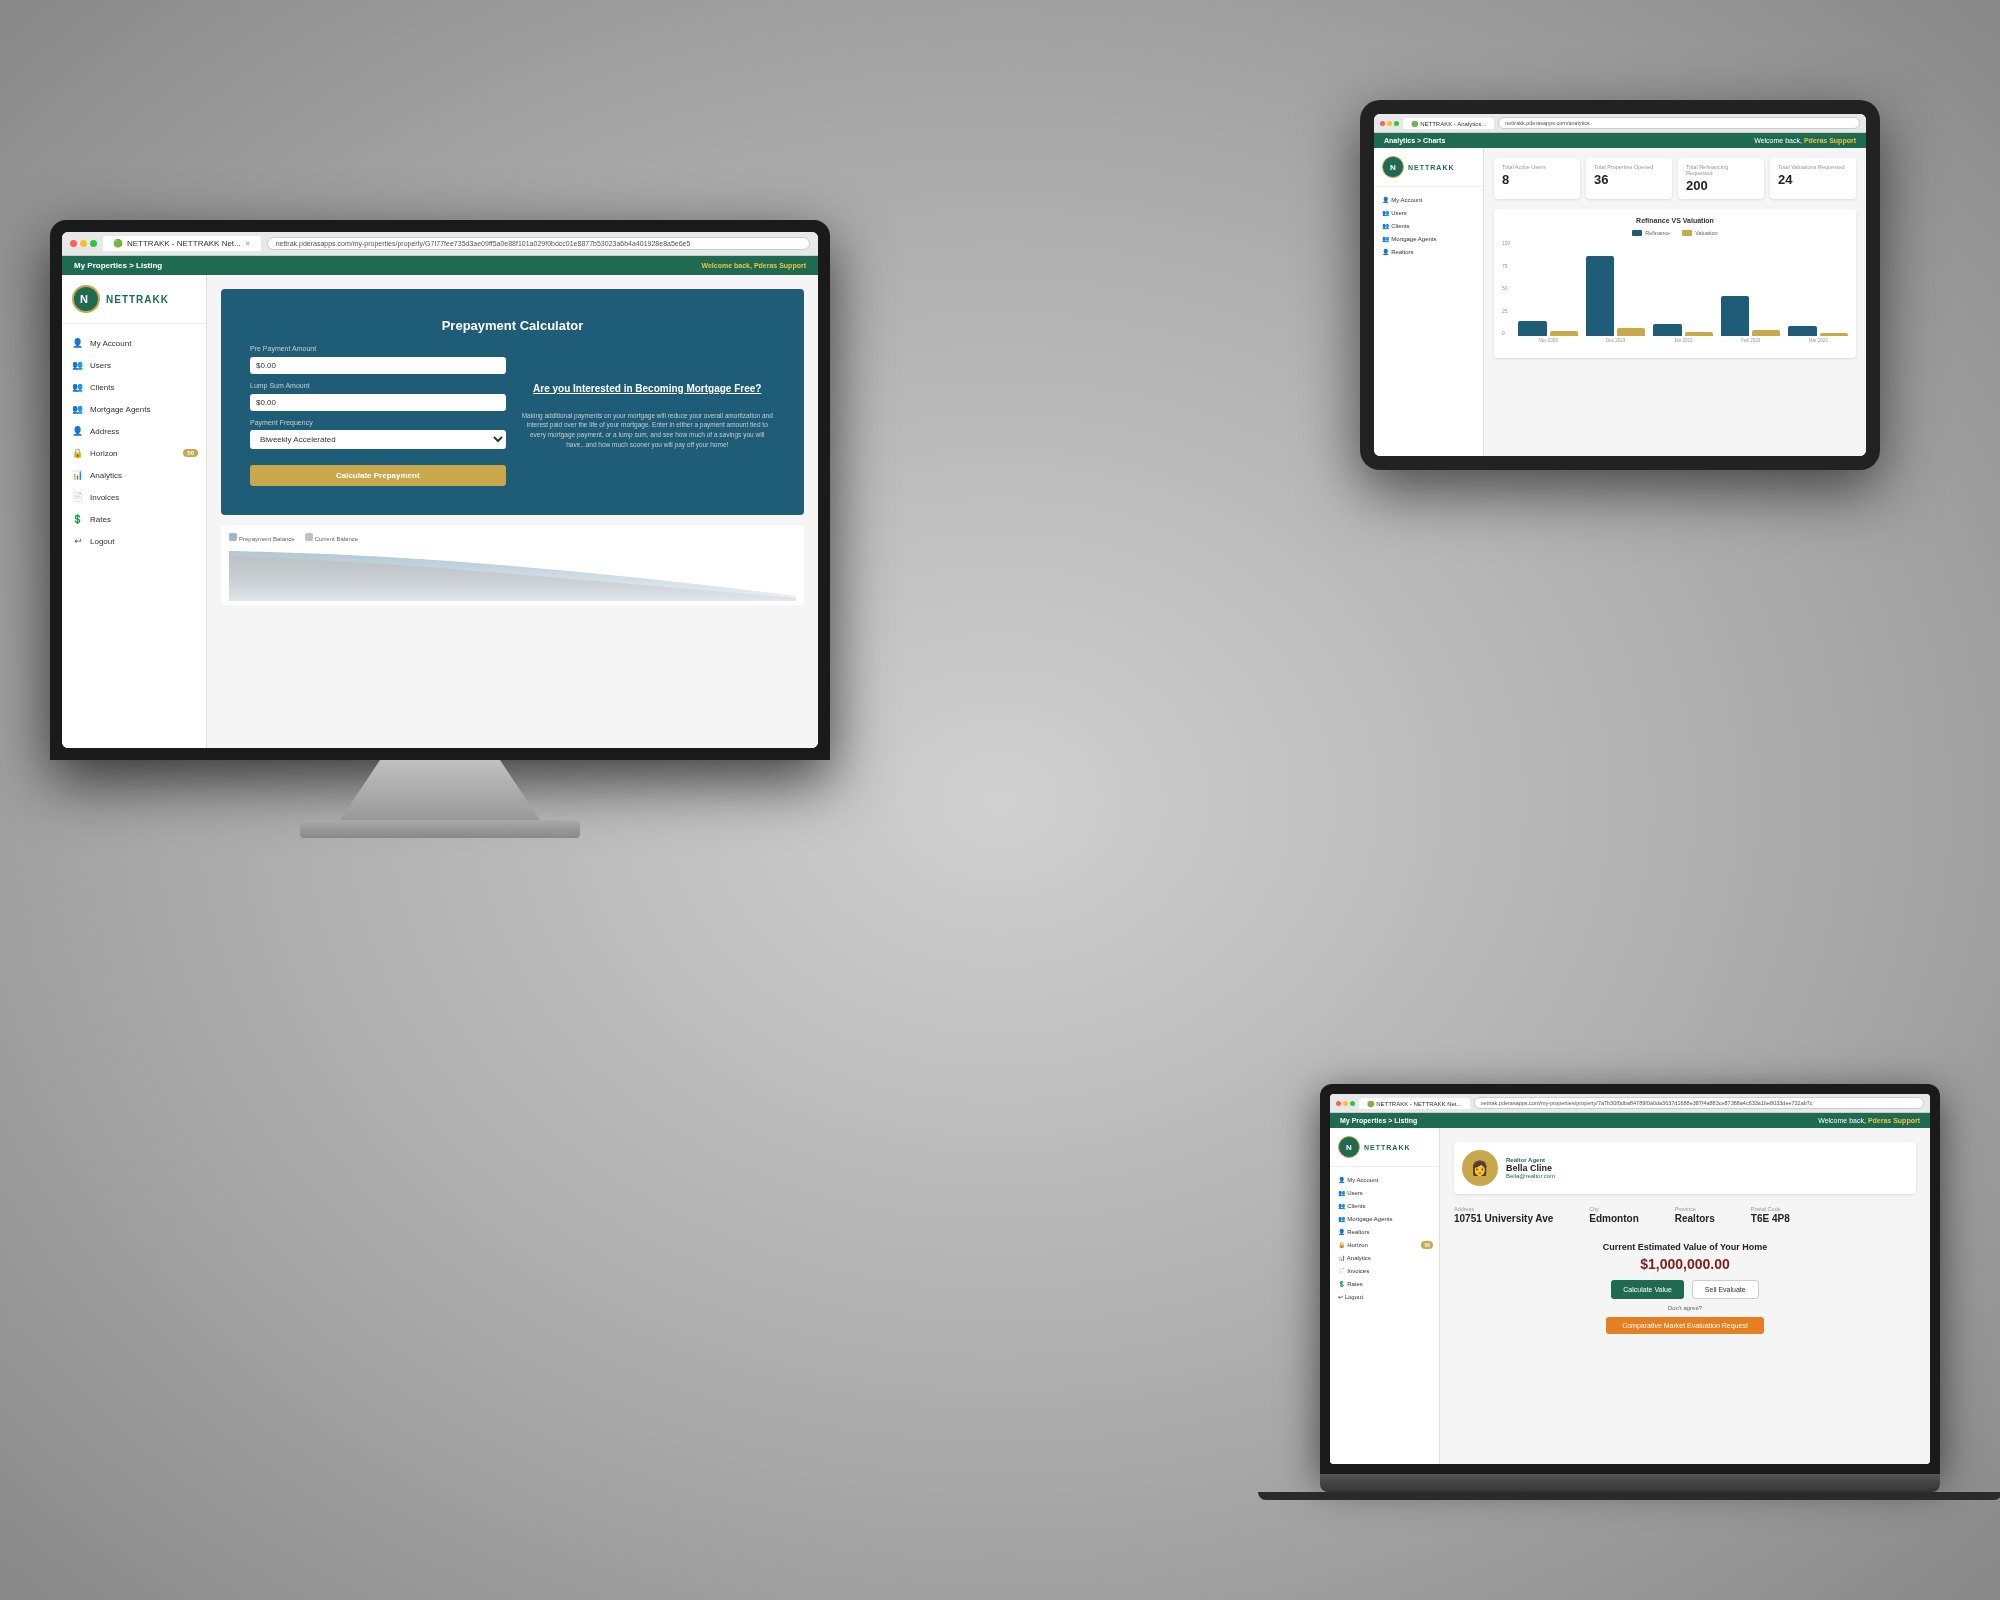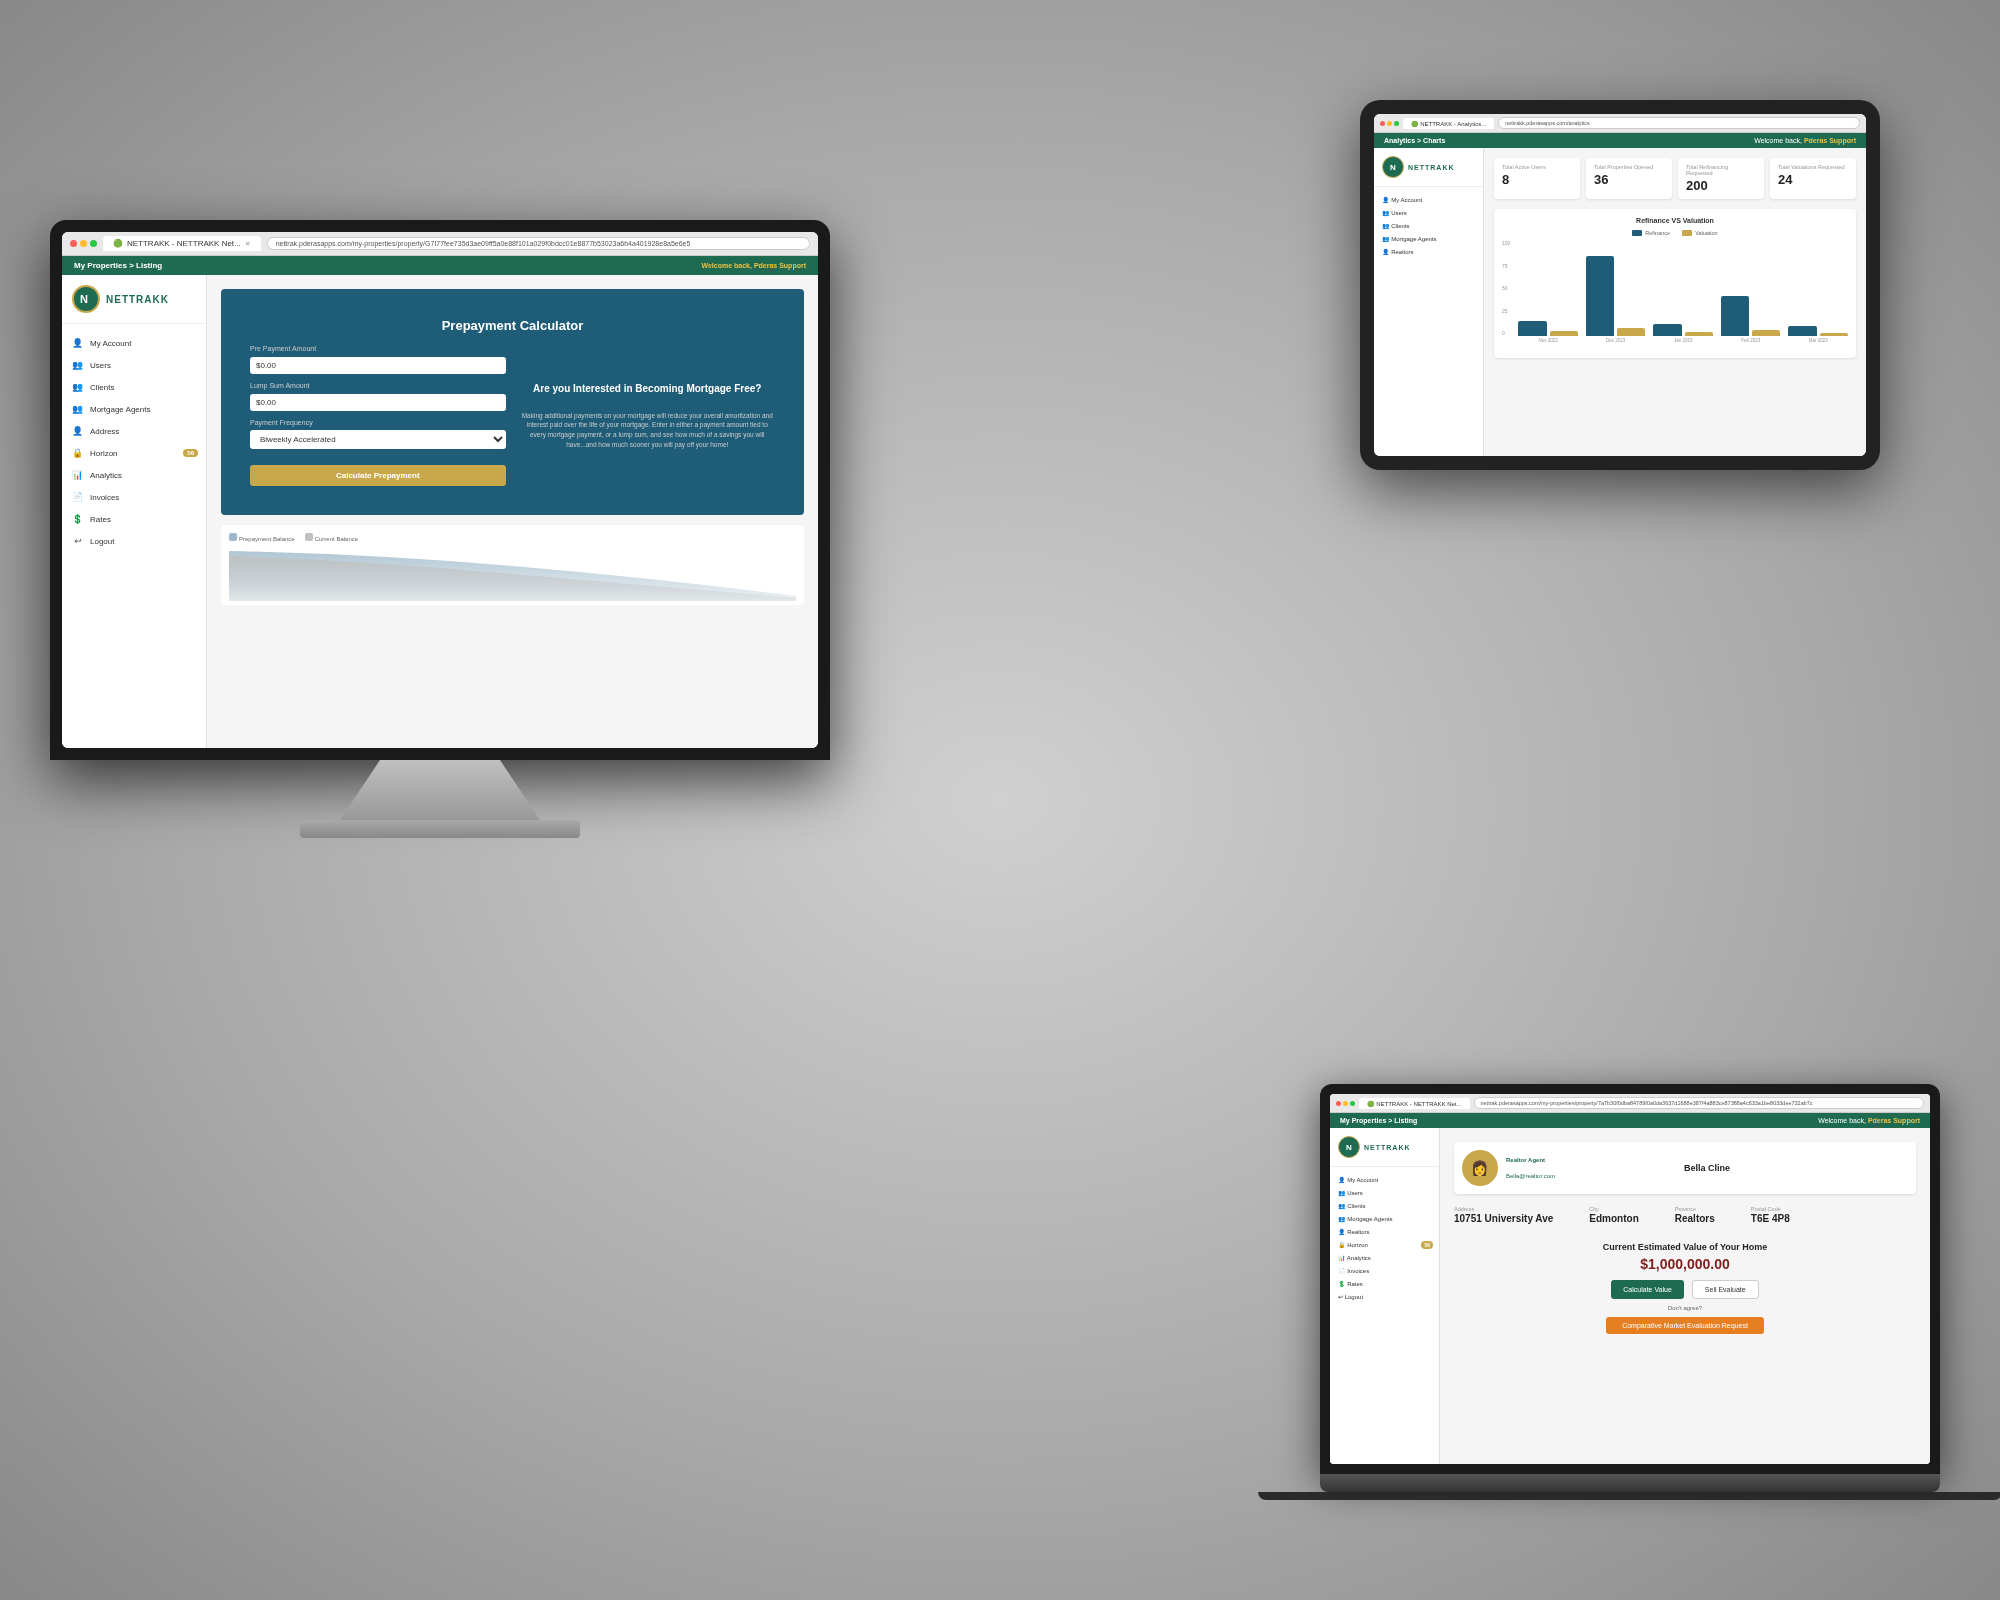--- a/index.html
+++ b/index.html
@@ -243,20 +243,21 @@
       font-weight: bold;
       cursor: pointer;
       margin-top: 8px;
       width: 100%;
     }
     .calc-right-title {
       font-size: 10px;
       font-weight: bold;
       margin-bottom: 16px;
       line-height: 1.3;
+      text-decoration: underline;
     }
     .calc-right-text {
       font-size: 6.5px;
       color: #ccc;
       line-height: 1.5;
     }
     .chart-preview {
       background: white;
       margin-top: 10px;
       border-radius: 4px;
@@ -484,21 +485,21 @@
       border-radius: 50%;
       overflow: hidden;
       display: flex;
       align-items: center;
       justify-content: center;
       font-size: 14px;
       color: white;
     }
     .agent-info { flex: 1; }
     .agent-role { font-size: 6px; color: #1e6b52; font-weight: bold; }
-    .agent-name { font-size: 9px; font-weight: bold; color: #222; text-align: center; }
+    .agent-name { font-size: 9px; font-weight: bold; color: #222; }
     .agent-email { font-size: 6px; color: #1e6b52; }
     .address-row {
       display: flex;
       gap: 36px;
       margin-bottom: 18px;
     }
     .address-field { }
     .field-label { font-size: 5.5px; color: #999; margin-bottom: 1px; }
     .field-value { font-size: 10px; font-weight: bold; color: #222; }
     .home-value-section {

